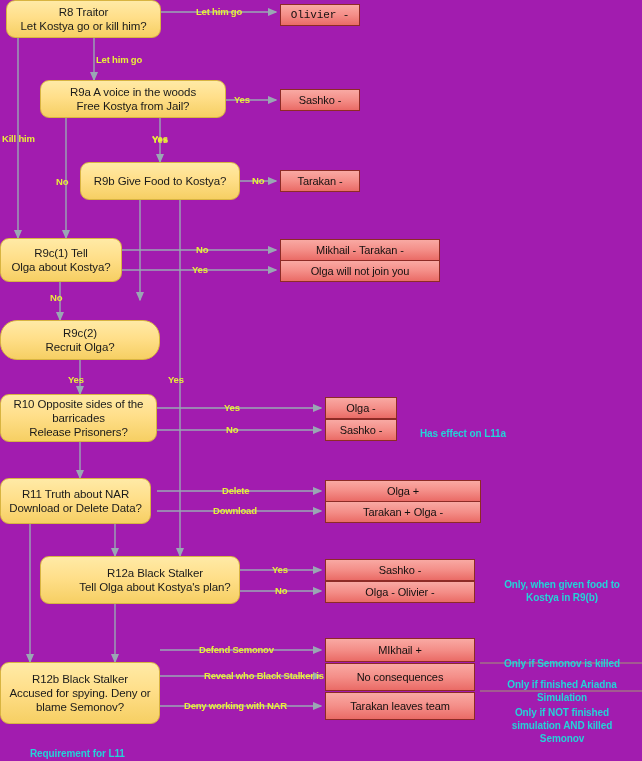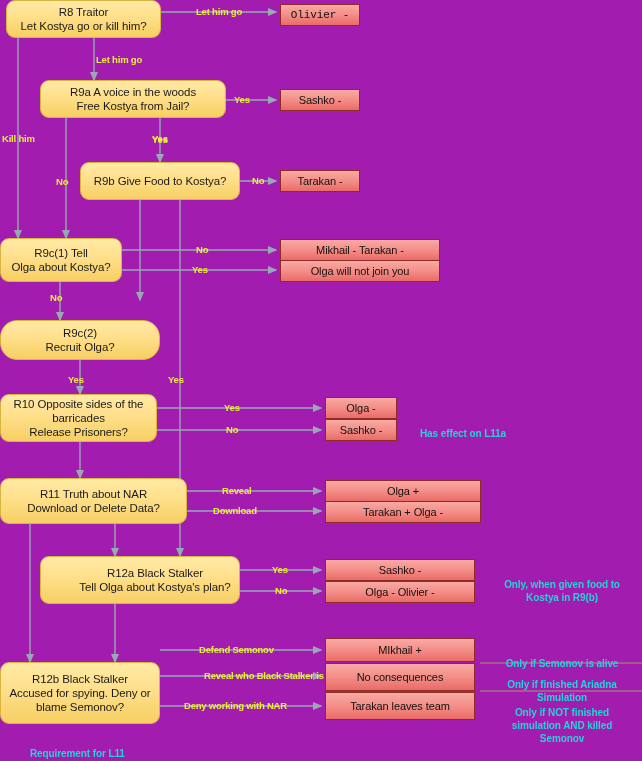--- a/index.html
+++ b/index.html
@@ -168,21 +168,21 @@
     <span>R9c(2)
 Recruit Olga?</span>
   </div>
 
   <div class="node" style="left:0px; top:394px; width:157px; height:48px;">
     <span>R10 Opposite sides of the
 barricades
 Release Prisoners?</span>
   </div>
 
-  <div class="node" style="left:0px; top:478px; width:187px; height:46px;align-items:center;">
+  <div class="node" style="left:0px; top:478px; width:151px; height:46px;align-items:center;">
     <span>R11 Truth about NAR
 Download or Delete Data?</span>
   </div>
 
   <div class="node" style="left:40px; top:556px; width:200px; height:48px;padding-left:36px;">
     <span>R12a Black Stalker
 Tell Olga about Kostya's plan?</span>
   </div>
 
   <div class="node" style="left:0px; top:662px; width:160px; height:62px;">
@@ -270,21 +270,21 @@
   <div class="elabel" style="left:50px; top:292px;"><span>No</span></div>
 
   <div class="elabel" style="left:68px; top:374px;"><span>Yes</span></div>
 
   <div class="elabel" style="left:168px; top:374px;"><span>Yes</span></div>
 
   <div class="elabel" style="left:224px; top:402px;"><span>Yes</span></div>
 
   <div class="elabel" style="left:226px; top:424px;"><span>No</span></div>
 
-  <div class="elabel" style="left:222px; top:485px;"><span>Reveal</span></div>
+  <div class="elabel" style="left:222px; top:485px;"><span>Delete</span></div>
 
   <div class="elabel" style="left:213px; top:505px;"><span>Download</span></div>
 
   <div class="elabel" style="left:272px; top:564px;"><span>Yes</span></div>
 
   <div class="elabel" style="left:275px; top:585px;"><span>No</span></div>
 
   <div class="elabel" style="left:199px; top:644px;"><span>Defend Semonov</span></div>
 
   <div class="elabel" style="left:172px; top:670px;padding-left:32px;"><span>Reveal who Black Stalker is</span></div>
@@ -294,21 +294,21 @@
   <div class="note" style="left:420px; top:414px; width:180px; text-align:left;">
     <span>Has effect on L11a</span>
   </div>
 
   <div class="note" style="left:483px; top:565px; width:158px;">
     <span>Only, when given food to
 Kostya in R9(b)</span>
   </div>
 
   <div class="note" style="left:482px; top:644px; width:160px;">
-    <span>Only if Semonov is alive</span>
+    <span>Only if Semonov is killed</span>
   </div>
 
   <div class="note" style="left:482px; top:665px; width:160px;">
     <span>Only if finished Ariadna
 Simulation</span>
   </div>
 
   <div class="note" style="left:482px; top:693px; width:160px;">
     <span>Only if NOT finished
 simulation AND killed

